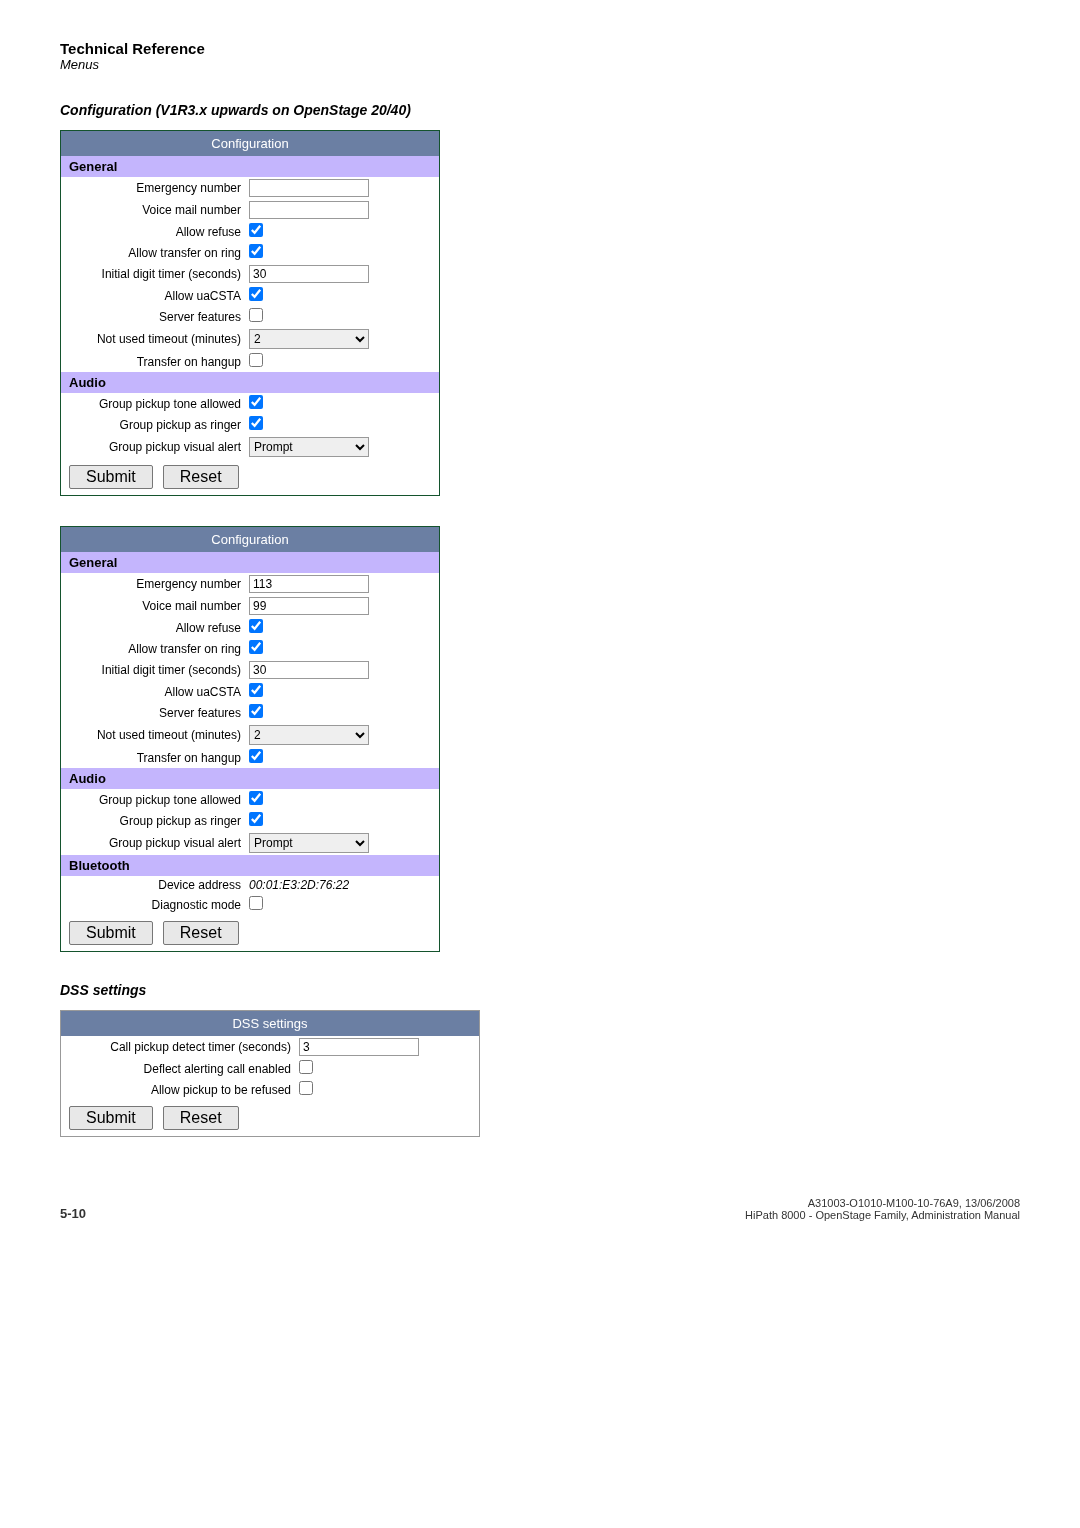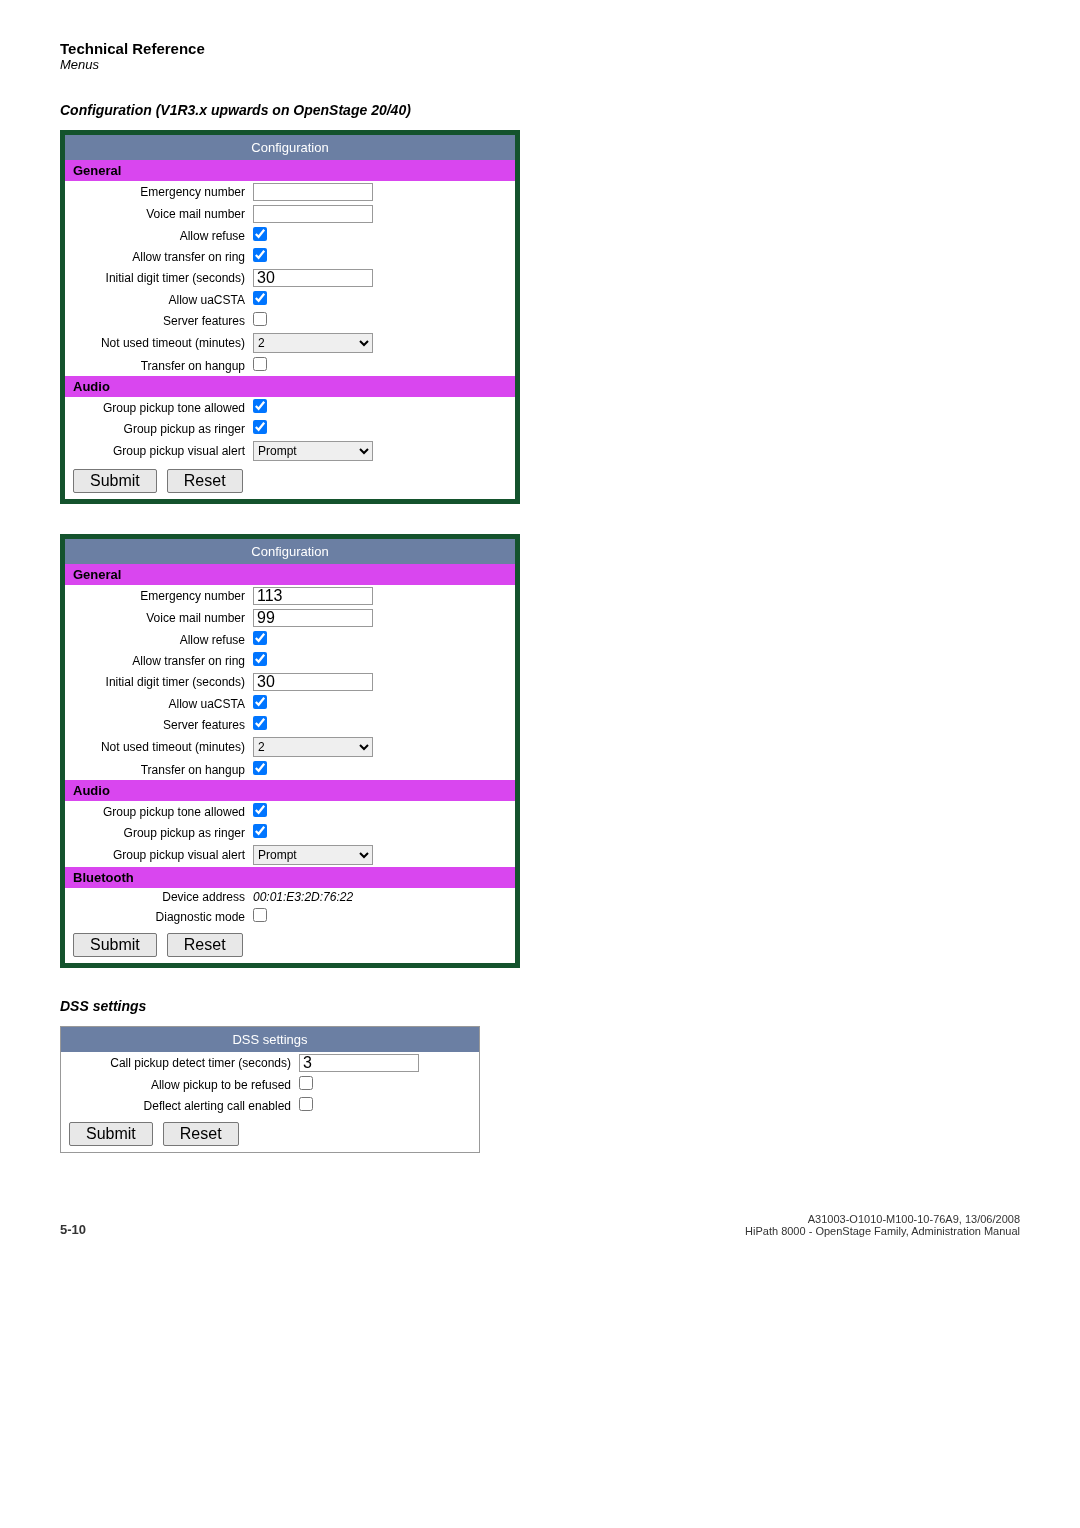--- a/index.html
+++ b/index.html
@@ -26,36 +26,36 @@
     }
 
     .section-heading {
       font-weight: bold;
       font-size: 14px;
       margin-bottom: 12px;
       font-style: italic;
     }
 
     .config-panel {
-      border: 5px solid #14532d;
-      width: 460px;
+      border: 1px solid #14532d;
+      width: 380px;
       margin-bottom: 30px;
     }
 
     .config-panel-header {
       background: #6b7fa3;
       color: #ffffff;
       text-align: center;
       padding: 5px 10px;
       font-size: 13px;
       font-weight: normal;
     }
 
     .config-section-label {
-      background: #d946ef;
+      background: #c4b5fd;
       padding: 3px 8px;
       font-weight: bold;
       font-size: 13px;
     }
 
     .config-row {
       display: flex;
       align-items: center;
       padding: 2px 8px;
       border-bottom: none;
@@ -71,21 +71,21 @@
 
     .config-row-value {
       flex: 1;
       font-size: 12px;
     }
 
     .config-row-value input[type="text"] {
       width: 120px;
       height: 18px;
       border: 1px solid #999;
-      font-size: 16px;
+      font-size: 12px;
       padding: 1px 3px;
     }
 
     .config-row-value input[type="checkbox"] {
       width: 14px;
       height: 14px;
     }
 
     .config-row-value select {
       width: 120px;
@@ -316,25 +316,25 @@
   <div class="section-heading">DSS settings</div>
 
   <div class="config-panel dss-panel">
     <div class="config-panel-header">DSS settings</div>
 
     <div class="config-row">
       <div class="config-row-label" style="flex: 0 0 230px;">Call pickup detect timer (seconds)</div>
       <div class="config-row-value"><input type="text" value="3" style=""></div>
     </div>
     <div class="config-row">
+      <div class="config-row-label" style="flex: 0 0 230px;">Deflect alerting call enabled</div>
+      <div class="config-row-value"><input type="checkbox" style=""></div>
+    </div>
+    <div class="config-row">
       <div class="config-row-label" style="flex: 0 0 230px;">Allow pickup to be refused</div>
-      <div class="config-row-value"><input type="checkbox" style=""></div>
-    </div>
-    <div class="config-row">
-      <div class="config-row-label" style="flex: 0 0 230px;">Deflect alerting call enabled</div>
       <div class="config-row-value"><input type="checkbox" style=""></div>
     </div>
 
     <div class="button-row">
       <button class="btn">Submit</button>
       <button class="btn">Reset</button>
     </div>
   </div>
 </div>
 

